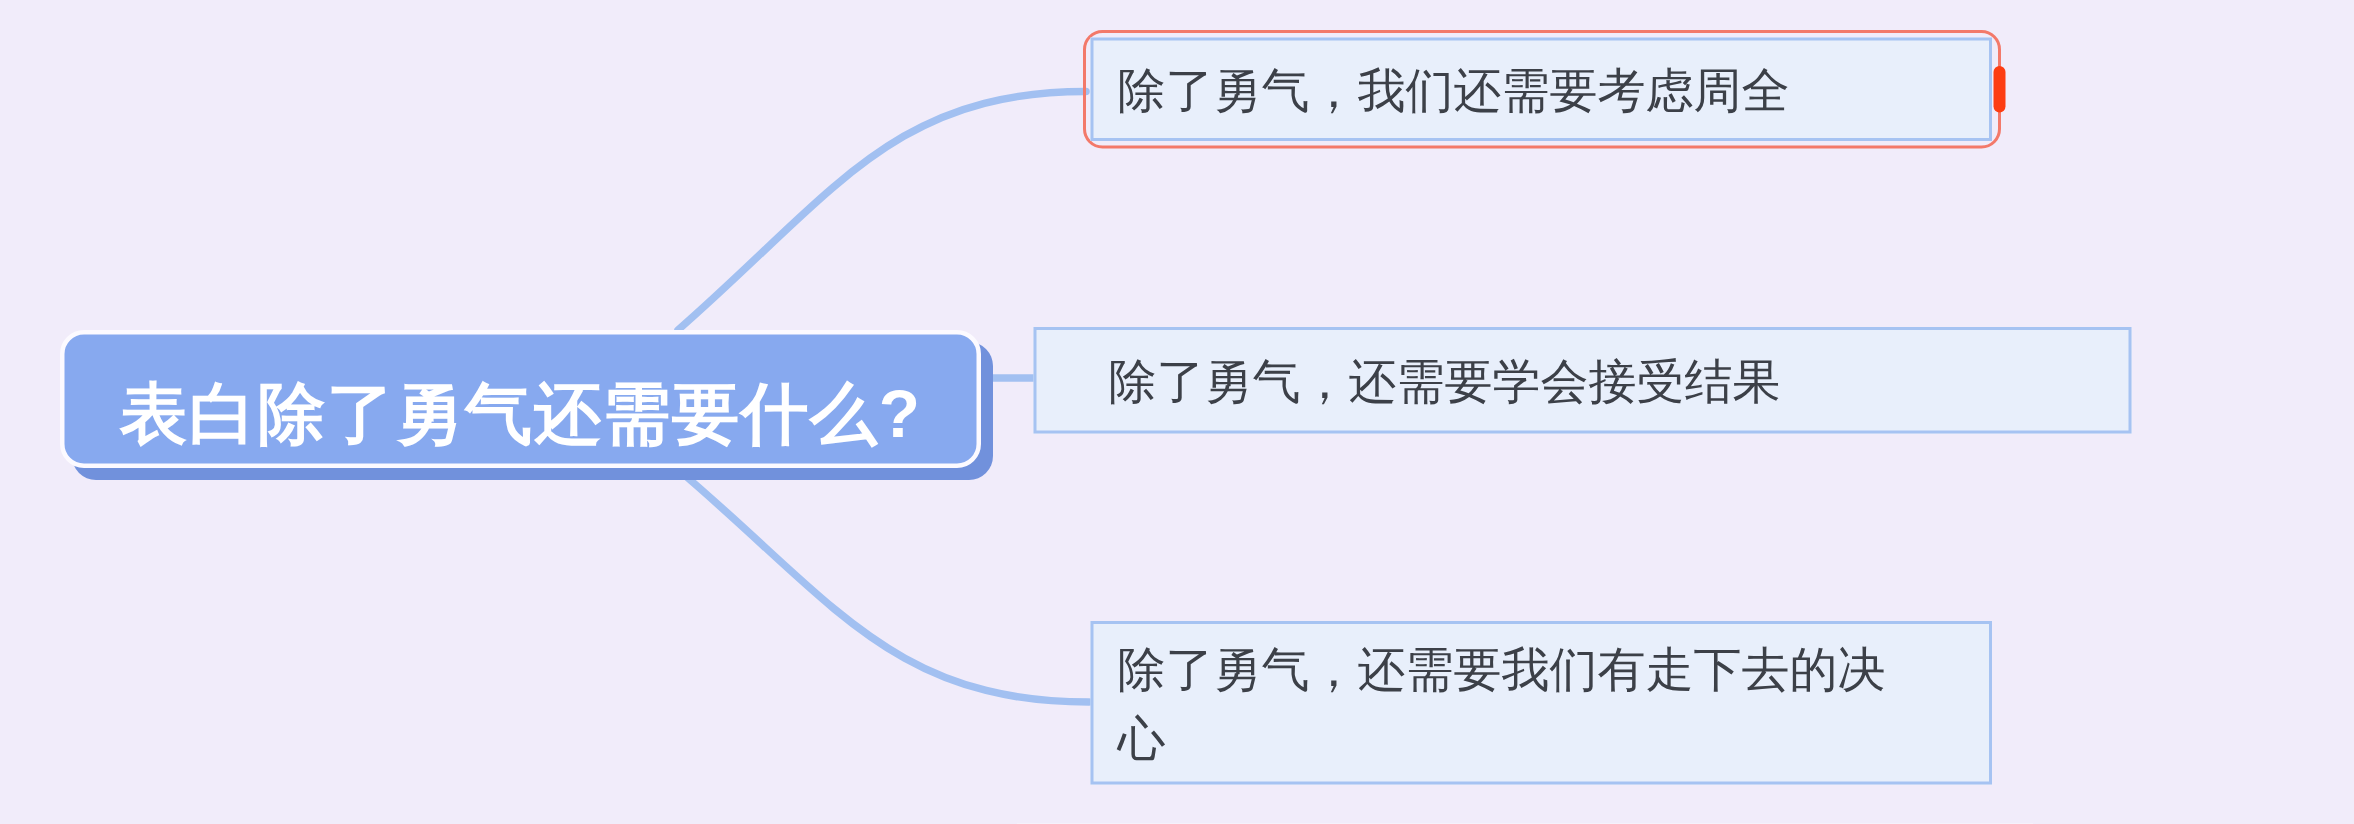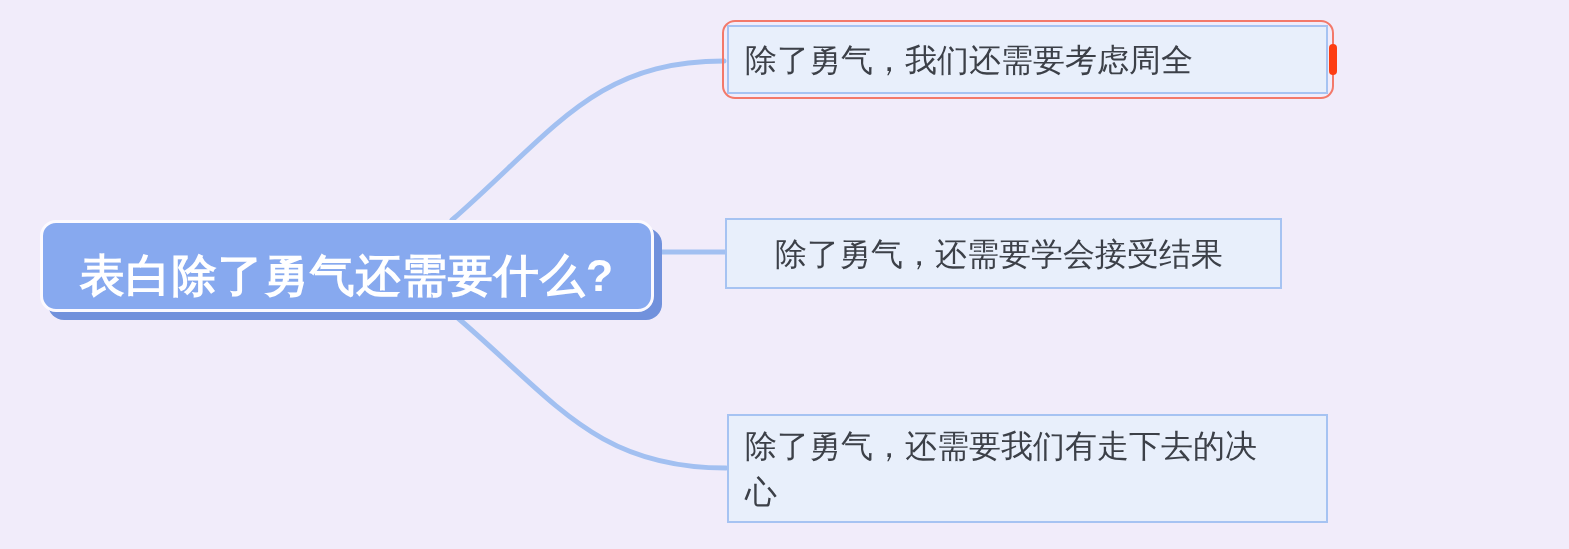--- a/index.html
+++ b/index.html
@@ -60,21 +60,21 @@
     border-radius: 0;
     display: flex;
     align-items: center;
     padding: 0 16px;
     color: #3c4048;
     font-size: 32px;
     line-height: 46px;
     white-space: pre-wrap;
   }
   .branch-1 { left: 727px; top: 25px;  width: 601px; height: 69px; }
-  .branch-2 { left: 725px; top: 218px; width: 557px; height: 71px; padding-left: 48px; }
+  .branch-2 { left: 689px; top: 218px; width: 732px; height: 71px; padding-left: 48px; }
   .branch-3 { left: 727px; top: 414px; width: 601px; height: 109px; }
   .selection-outline {
     position: absolute;
     z-index: 2;
     left: 722px;
     top: 20px;
     width: 612px;
     height: 79px;
     box-sizing: border-box;
     border: 2px solid #f3796a;

